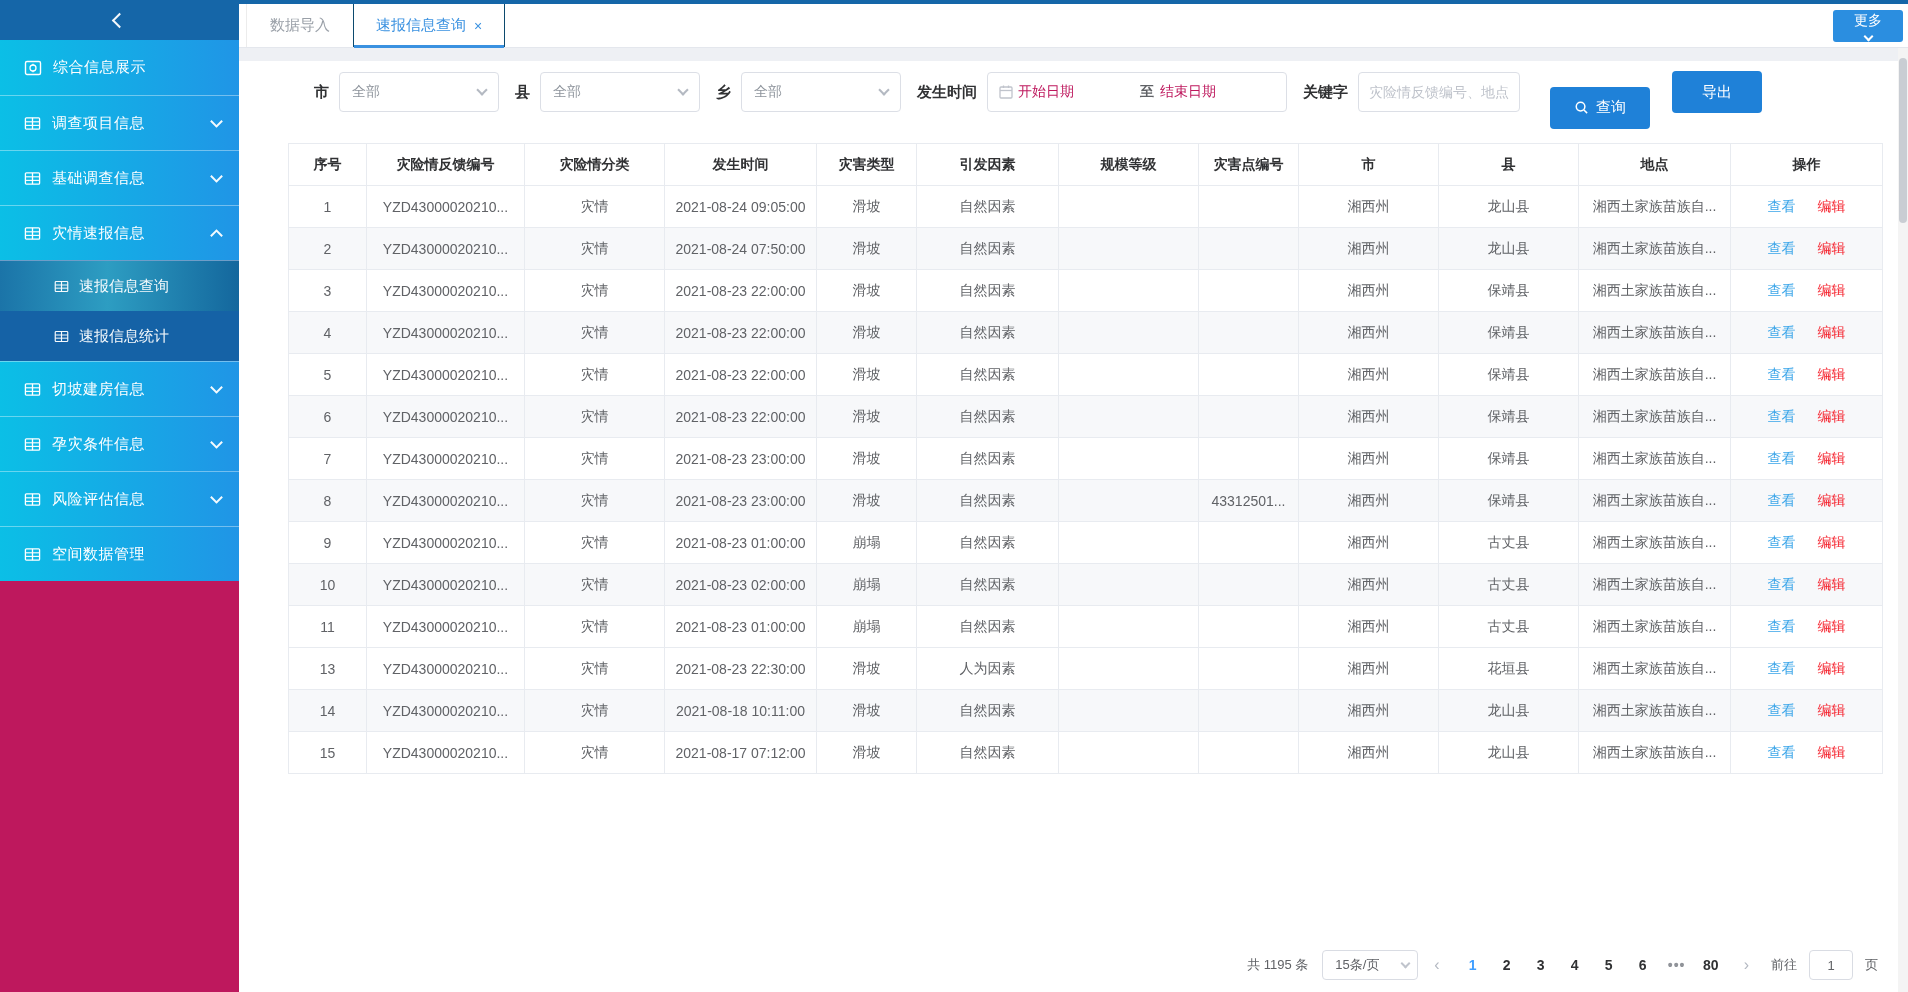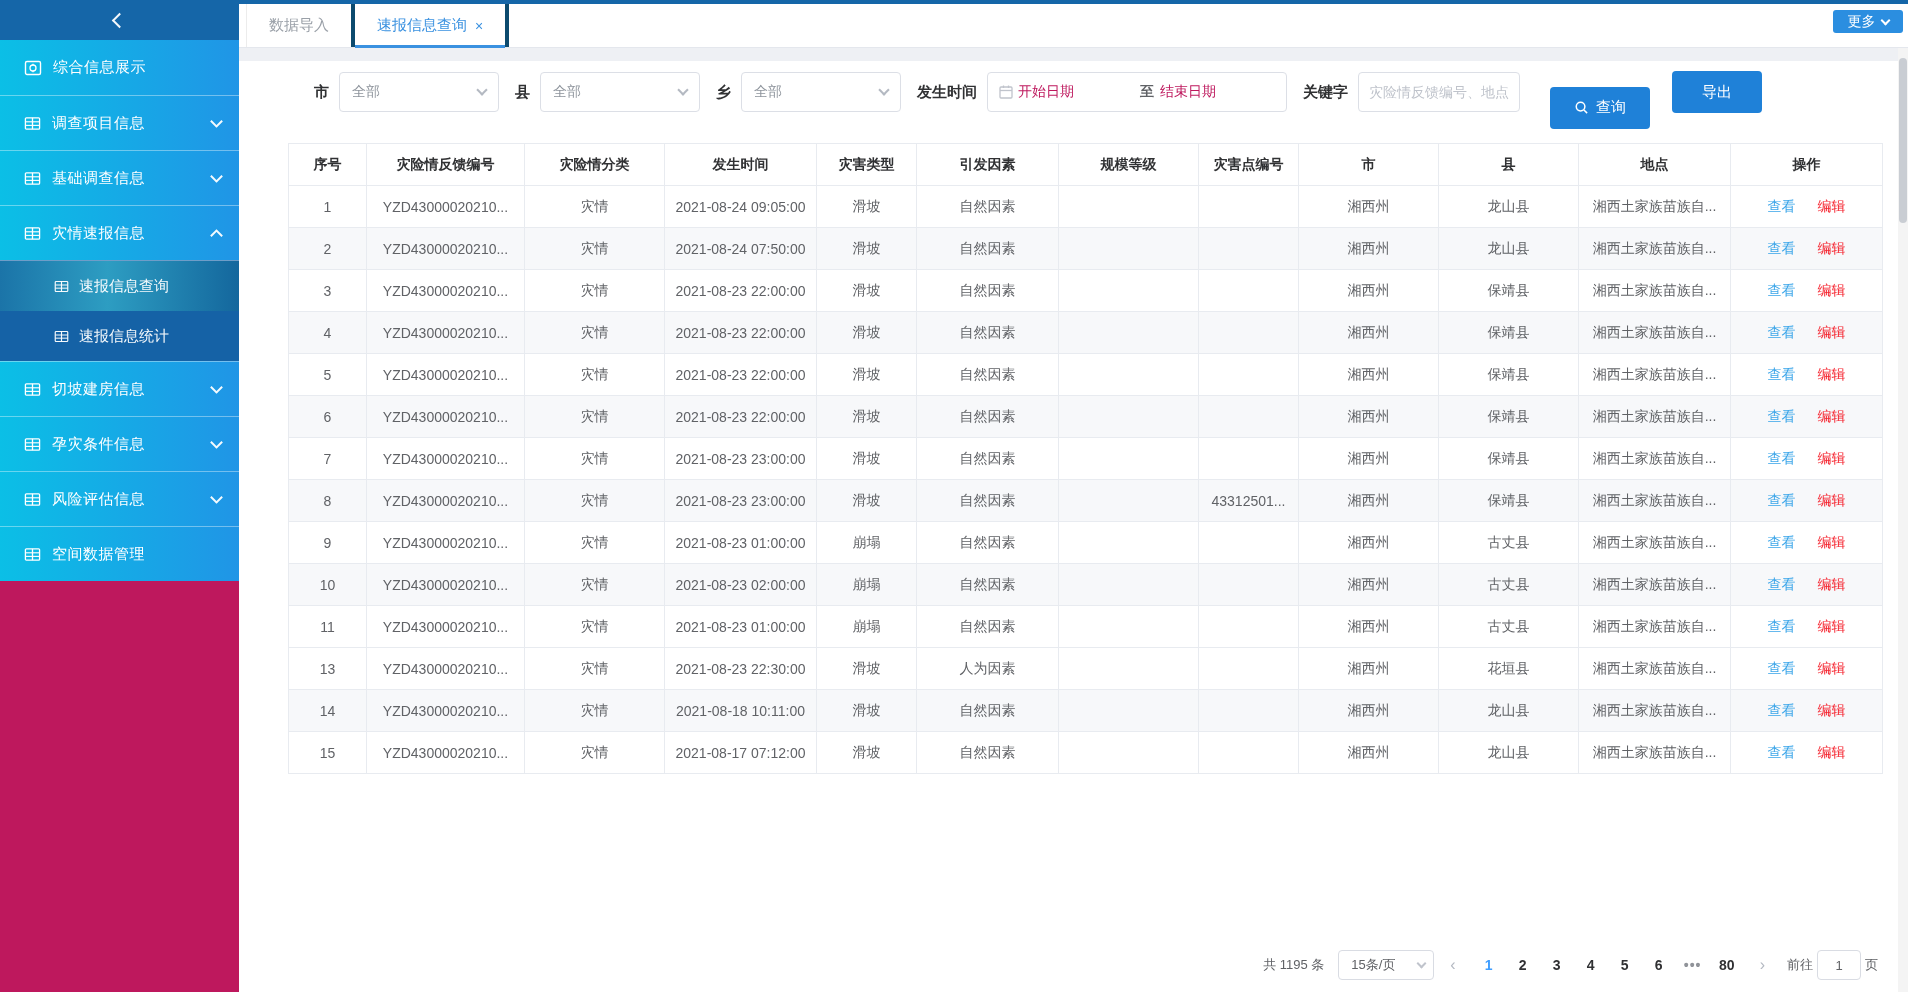--- a/index.html
+++ b/index.html
@@ -26,27 +26,27 @@
   .sb-subitem .sb-ico { display:flex; margin-right:10px; }
   .sb-subitem.active { background:linear-gradient(90deg,#1b74a8 0%,#2d9dc2 45%,#14679d 100%); }
 
   
   .main { position:absolute; left:239px; top:4px; width:1669px; height:988px; }
 
   
   .tabbar { position:relative; height:44px; background:#fff; border-bottom:1px solid #e4e7ed; }
   .tabs { display:flex; height:100%; margin-left:7px; }
   .tab { min-width:108px; padding:0 22px; display:flex; align-items:center; justify-content:center; gap:8px;
-    font-size:15px; color:#9aa0a8; border-left:1px solid #ececec; border-right:4px solid #0c4a6e; cursor:pointer; position:relative; }
+    font-size:15px; color:#9aa0a8; border-left:1px solid #ececec; border-right:1px solid #0c4a6e; cursor:pointer; position:relative; }
   .tab + .tab { border-left:none; }
   .tab.active { color:#3a91e0; }
   .tab.active::after { content:""; position:absolute; left:0; right:0; bottom:-1px; height:3px; background:#3a91e0; }
   .tab .close { font-size:14px; color:#3a91e0; line-height:1; cursor:pointer; }
-  .more-btn { position:absolute; right:5px; top:6px; width:70px; height:23px; background:#2b8ee0; color:#fff;
-    border:none; border-radius:3px; font-size:14px; display:flex; align-items:center; justify-content:center; gap:6px; cursor:pointer; }
+  .more-btn { position:absolute; right:5px; top:6px; width:70px; height:32px; background:#2b8ee0; color:#fff;
+    border:none; border-radius:3px; font-size:14px; display:flex; align-items:center; justify-content:center; gap:6px; cursor:pointer;flex-direction:column; }
   .more-btn .chev { width:7px; height:7px; border-color:#fff; transform:rotate(45deg); margin-top:-3px; }
 
   
   .card { position:absolute; top:57px; left:0; right:0; bottom:0; background:#fff; }
 
   
   .filters { display:flex; align-items:center; gap:10px; padding:10px 0 0 69px; height:52px; }
   .f-label { font-size:15px; font-weight:700; color:#303133; white-space:nowrap; margin-left:6px; }
   .select { width:160px; height:40px; border:1px solid #dcdfe6; border-radius:4px; display:flex; align-items:center;
     padding:0 12px; font-size:14px; color:#8e949c; cursor:pointer; background:#fff; }
@@ -82,21 +82,21 @@
   .pg-size { width:96px; height:30px; border:1px solid #d9dce3; border-radius:4px; display:flex; align-items:center;
     padding:0 8px 0 12px; color:#606266; cursor:pointer; background:#fff; }
   .pg-size .val { flex:1; text-align:left; }
   .pg-size .chev { border-color:#c0c4cc; width:7px; height:7px; transform:rotate(45deg); margin-top:-3px; }
   .pg-arrow { color:#b4b9c2; font-size:16px; padding:0 4px; cursor:pointer; background:none; border:none; }
   .pg-pages { display:flex; align-items:center; list-style:none; }
   .pg-pages li { min-width:28px; height:28px; display:flex; align-items:center; justify-content:center;
     font-size:14px; font-weight:700; color:#303133; cursor:pointer; margin:0 3px; }
   .pg-pages li.active { color:#409eff; }
   .pg-pages li.dots { color:#909399; letter-spacing:1px; }
-  .pg-goto { display:flex; align-items:center; gap:4px; margin-left:6px; }
+  .pg-goto { display:flex; align-items:center; gap:12px; margin-left:6px; }
   .pg-goto input { width:44px; height:30px; border:1px solid #d9dce3; border-radius:4px; text-align:center;
     font-size:13px; color:#606266; outline:none; }
 
   
   .scrollbar { position:absolute; right:0; top:44px; width:10px; bottom:0; background:#f4f4f4; }
   .scrollbar .thumb { position:absolute; top:10px; left:1px; width:8px; height:165px; border-radius:4px; background:#c9cdd3; }
 </style>
 </head>
 <body>
 

